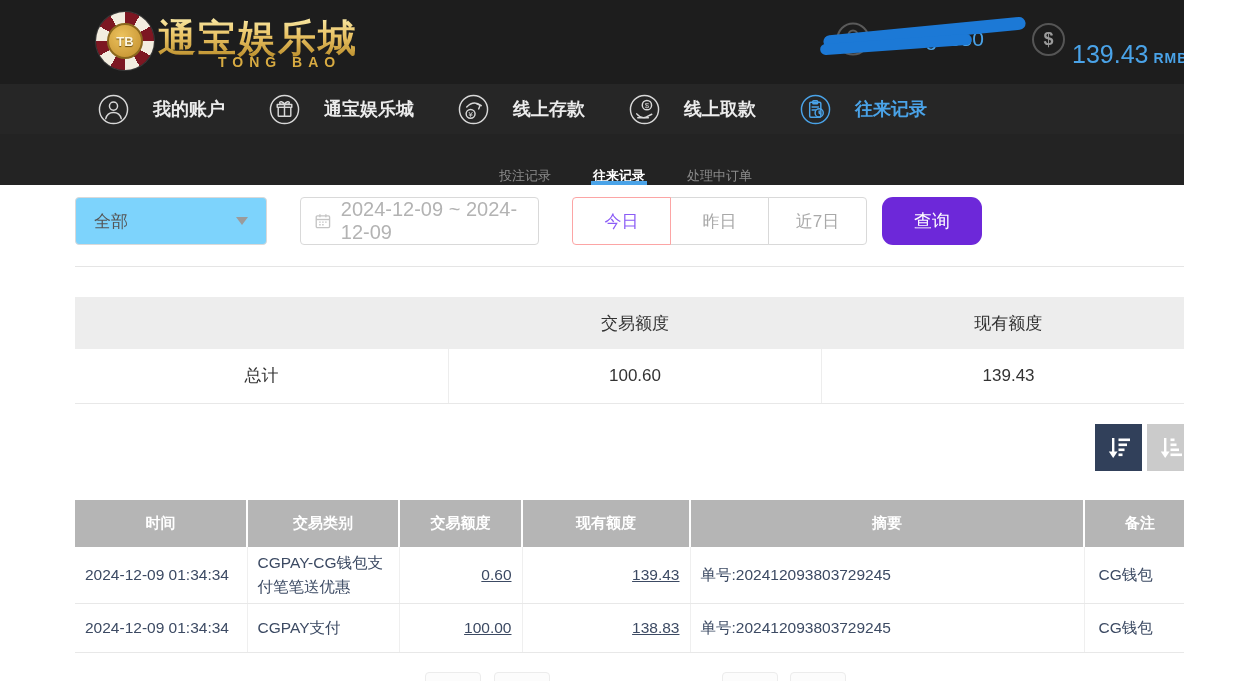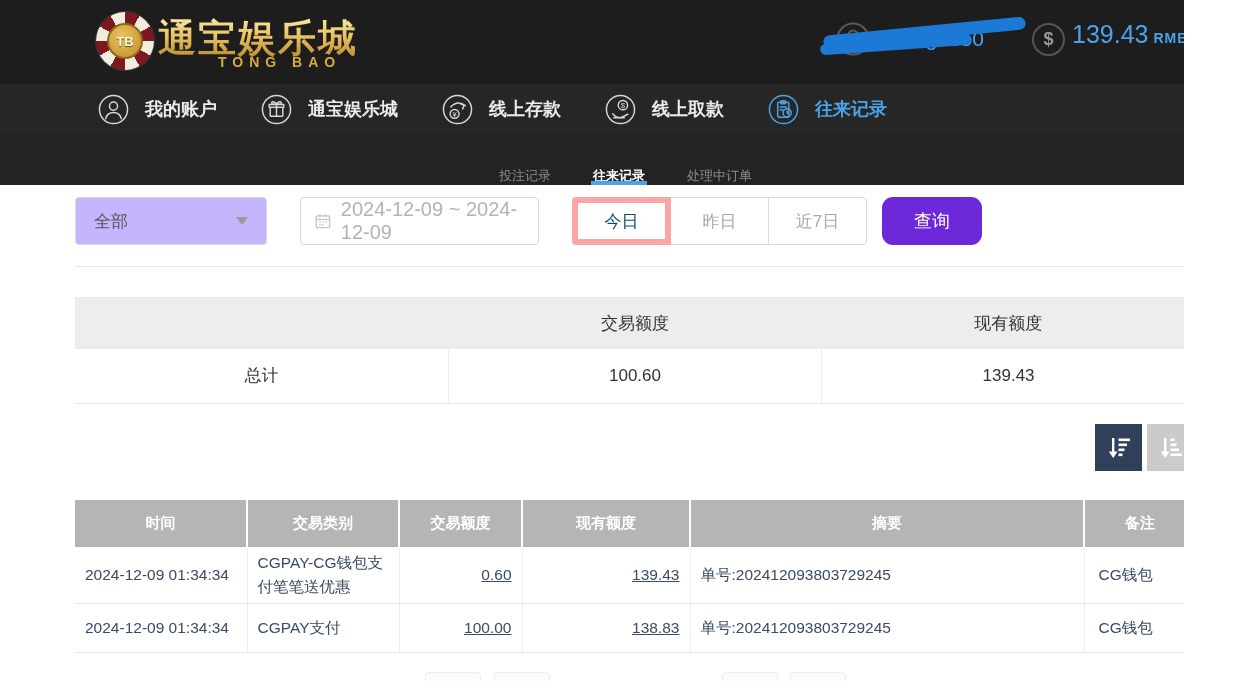--- a/index.html
+++ b/index.html
@@ -24,55 +24,55 @@
   .avatar { position:absolute; left:836px; top:22px; width:34px; height:34px; }
   .avatar svg { width:34px; height:34px; }
   .username { position:absolute; left:880px; top:27px; font-size:21px; color:#4aa3e8; z-index:1; }
   .scribble { position:absolute; background:#1c79d6; border-radius:10px; z-index:3; }
   .scr1 { left:823px; top:26px; width:203px; height:13px; transform:rotate(-5.5deg); }
   .scr2 { left:820px; top:39px; width:152px; height:11px; transform:rotate(-4deg); }
 
   .coin-icon { position:absolute; left:1032px; top:23px; width:33px; height:33px; border-radius:50%;
           border:2px solid #555; color:#9a9a9a; display:flex; align-items:center; justify-content:center;
           font-size:18px; font-weight:bold; }
-  .balance { position:absolute; left:1072px; top:20px; color:#4aa3e8; }
+  .balance { position:absolute; left:1072px; top:40px; color:#4aa3e8; }
   .balance .amt { font-size:25px; font-weight:500; }
   .balance .cur { font-size:14px; font-weight:bold; margin-left:5px; letter-spacing:1px; }
 
   
   .nav { position:absolute; left:0; top:84px; width:1251px; height:50px; background:#262626;
          display:flex; align-items:center; padding-left:98px; gap:44px; }
-  .nav-item { display:flex; align-items:center; gap:16px; cursor:pointer; }
+  .nav-item { display:flex; align-items:center; gap:24px; cursor:pointer; }
   .nav-item .lbl { font-size:18px; font-weight:bold; color:#ececec; }
   .nav-item svg { width:31px; height:31px; stroke:#d8d8d8; fill:none; stroke-width:1.5; stroke-linecap:round; stroke-linejoin:round; }
   .nav-item.active .lbl { color:#4aa3e8; }
   .nav-item.active svg { stroke:#4aa3e8; }
 
   
   .subtabs { position:absolute; left:0; top:134px; width:1251px; height:51px; background:#232323;
          display:flex; align-items:stretch; justify-content:center; gap:42px; }
   .subtab { display:flex; align-items:flex-end; position:relative; font-size:13px; color:#8c8c8c; cursor:pointer; }
   .subtab.active { color:#ffffff; font-weight:bold; }
   .subtab .bar { position:absolute; left:-2px; right:-2px; bottom:0; height:4px; background:#4aa3e8; }
 
   
-  .select-box { position:absolute; left:75px; top:197px; width:192px; height:48px; background:#c4b5fd;
+  .select-box { position:absolute; left:75px; top:197px; width:192px; height:48px; background:#7dd3fc;
          border:1px solid #d9d9d9; border-radius:4px; display:flex; align-items:center; padding:0 18px; cursor:pointer; }
   .select-box .val { font-size:17px; color:#555; flex:1; }
   .caret { width:0; height:0; border-left:6px solid transparent; border-right:6px solid transparent;
          border-top:8px solid #9b9b9b; }
   .date-box { position:absolute; left:300px; top:197px; width:239px; height:48px; background:#fff;
          border:1px solid #d9d9d9; border-radius:4px; display:flex; align-items:center; padding:0 13px; gap:9px; cursor:pointer; }
   .date-box .val { font-size:20px; color:#b3b3b3; }
   .qgroup { position:absolute; left:572px; top:197px; display:flex; }
   .qbtn { width:99px; height:48px; background:#fff; border:1px solid #d9d9d9; margin-left:-1px;
          display:flex; align-items:center; justify-content:center; font-size:17px; color:#a9a9a9; cursor:pointer; }
   .qbtn:first-child { border-radius:4px 0 0 4px; margin-left:0; }
   .qbtn:last-child { border-radius:0 4px 4px 0; }
-  .qbtn.active { border:6px solid #fca5a5; color:#0c4a6e; z-index:2;text-align:center; }
+  .qbtn.active { border:1px solid #fca5a5; color:#8b5cf6; z-index:2;text-align:center; }
   .search-btn { position:absolute; left:882px; top:197px; width:100px; height:48px; background:#6d28d9;
          border:none; border-radius:11px; color:#fff; font-size:18px; cursor:pointer;
          font-family:"Liberation Sans","DejaVu Sans",sans-serif; }
   .divider { position:absolute; left:75px; top:266px; width:1120px; height:1px; background:#e5e5e5; }
 
   
   .summary { position:absolute; left:75px; top:297px; width:1120px; border-collapse:collapse; table-layout:fixed; }
   .summary thead th { height:52px; background:#ededed; font-size:17px; font-weight:500; color:#333; text-align:center; }
   .summary tbody td { height:54px; background:#fff; font-size:17px; color:#333; text-align:center;
          border-bottom:1px solid #e8e8e8; border-left:1px solid #ededed; }

